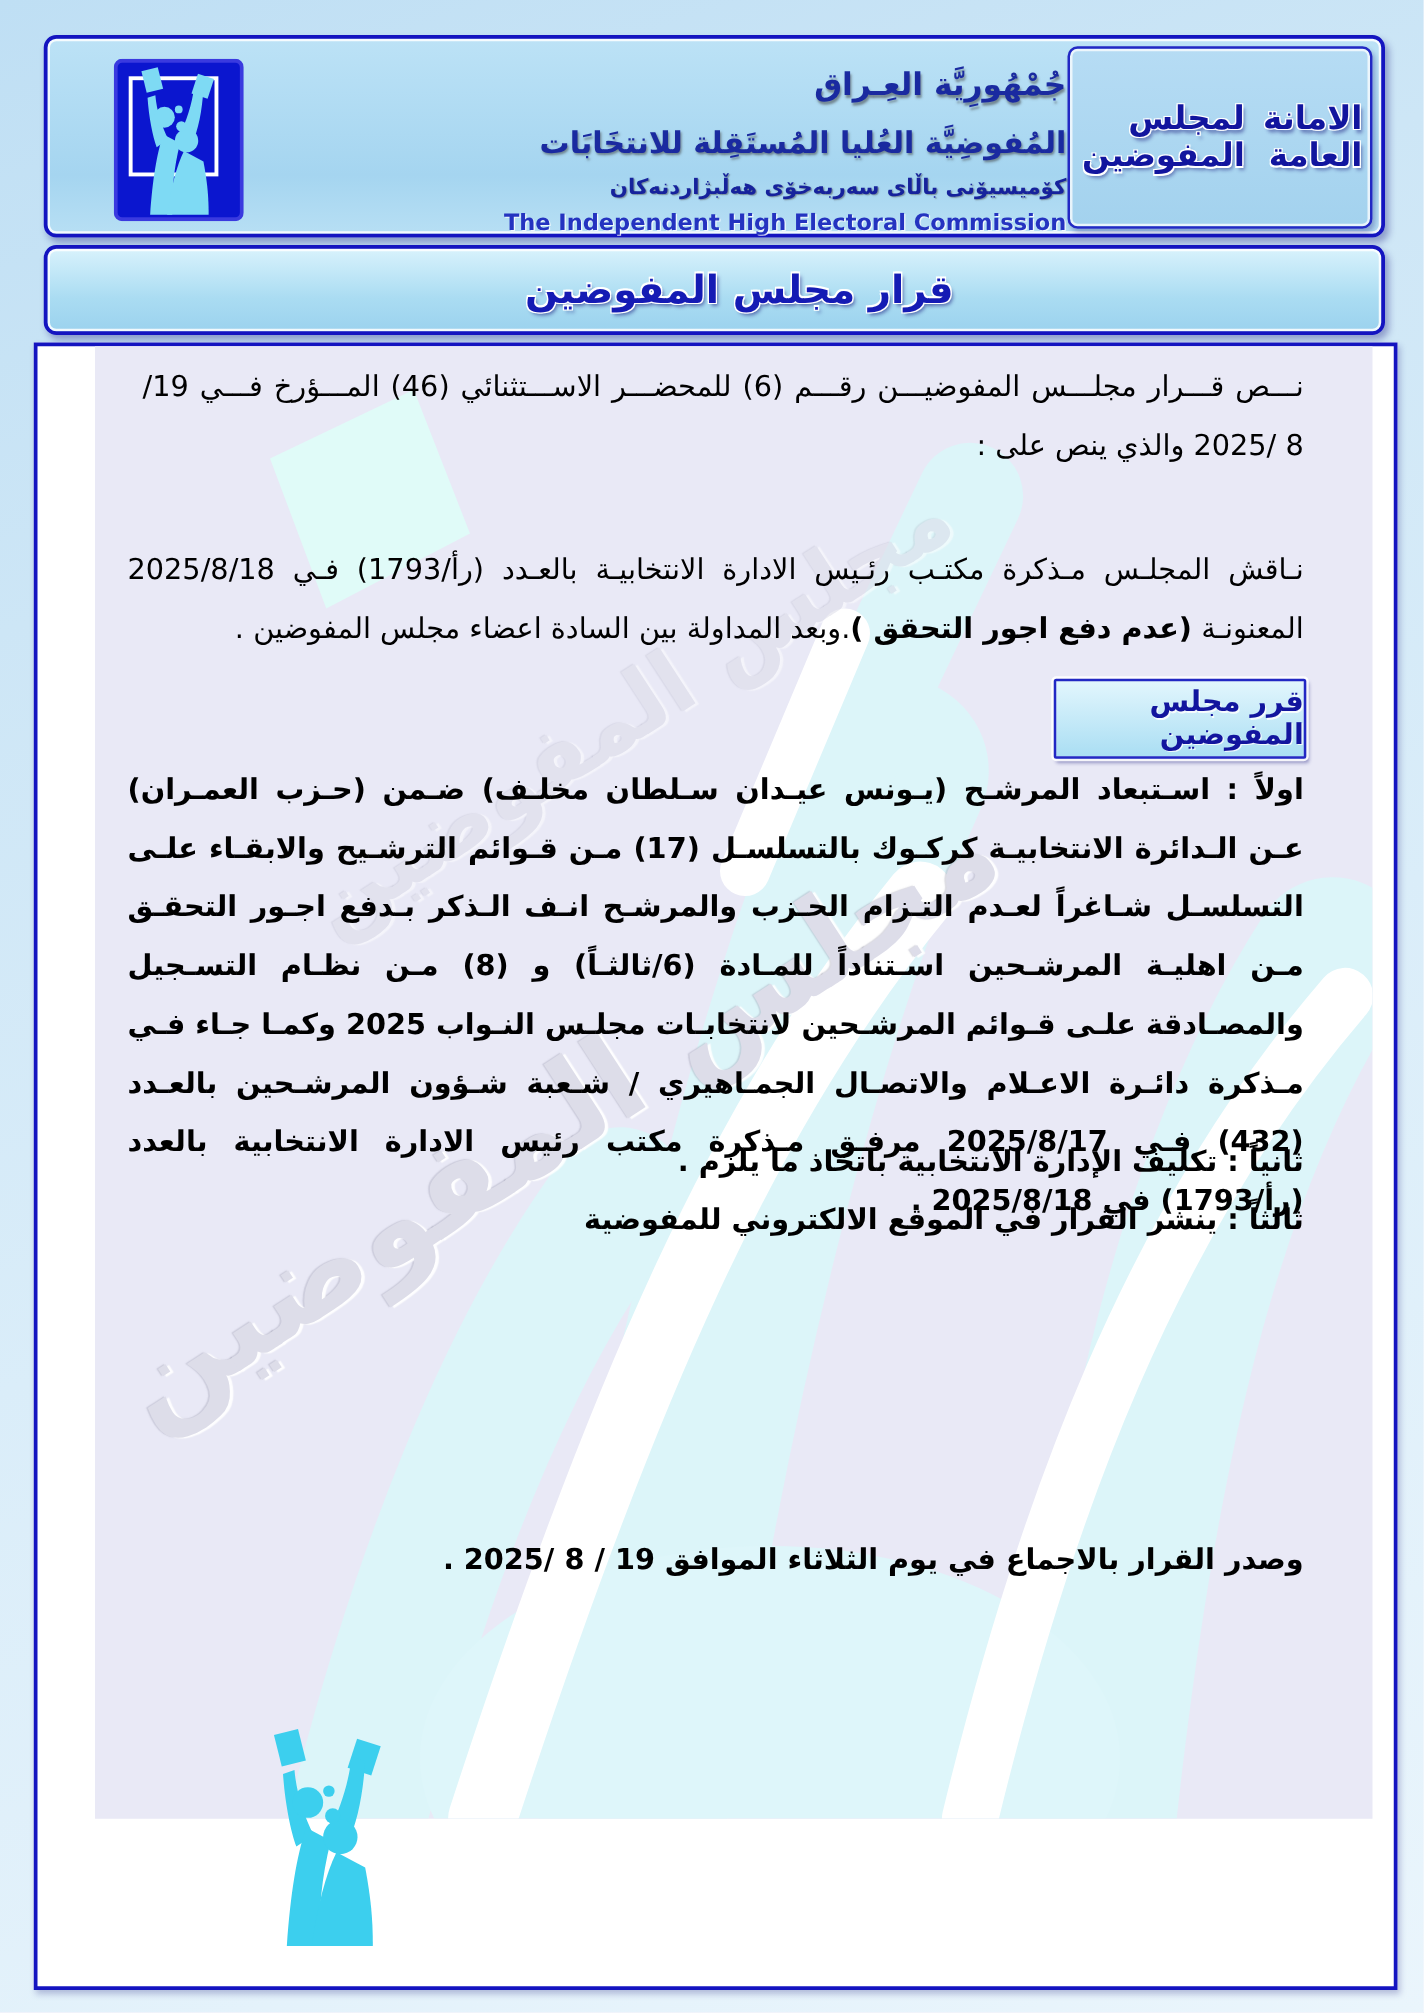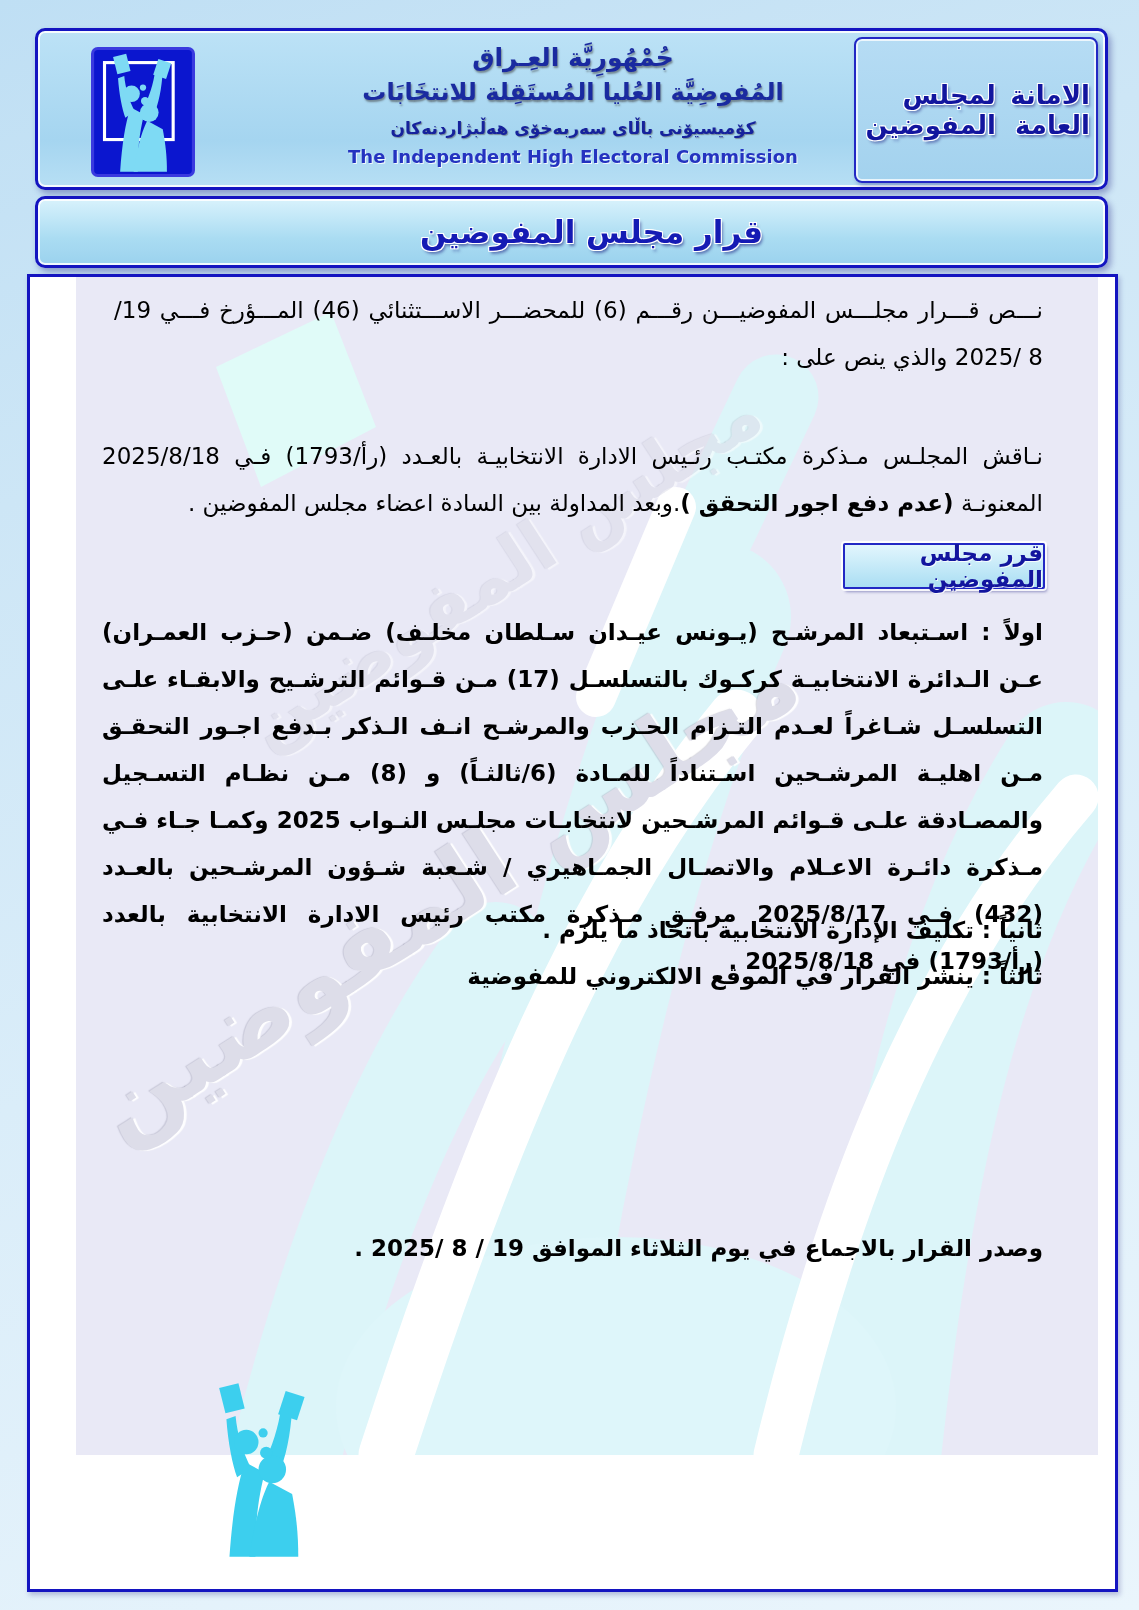--- a/index.html
+++ b/index.html
@@ -10,25 +10,25 @@
   }
   
   .header-box {
     position:absolute; left:35px; top:28px; width:1073px; height:162px;
     border:3px solid #1414c0; border-radius:10px;
     background:linear-gradient(180deg,#bce2f6 0%,#a5d5f0 70%,#b7dff4 100%);
     box-shadow:inset 0 0 0 2px rgba(255,255,255,.85), 3px 4px 6px rgba(20,20,120,.35);
   }
   .logo-wrap { position:absolute; left:53px; top:16px; width:104px; height:130px; }
   .org-center {
-    position:absolute; left:255px; top:12px; width:560px; text-align:center;
+    position:absolute; left:255px; top:22px; width:560px; text-align:right;
     color:#1a2aa0;
   }
   .org-ar1 { font-size:25px; font-weight:bold; text-shadow:1px 2px 2px rgba(60,60,60,.55); }
-  .org-ar2 { font-size:24px; font-weight:bold; margin-top:6px; text-shadow:1px 2px 2px rgba(60,60,60,.55); }
+  .org-ar2 { font-size:24px; font-weight:bold; margin-top:18px; text-shadow:1px 2px 2px rgba(60,60,60,.55); }
   .org-ku  { font-size:17px; font-weight:bold; margin-top:12px; color:#16229c; text-shadow:1px 1px 1px rgba(70,70,70,.5); }
   .org-en  { font-size:18px; font-weight:bold; margin-top:8px; color:#2433c0; text-shadow:1px 1px 0 rgba(255,255,255,.8); }
   .secretariat-box {
     position:absolute; right:7px; top:6px; width:244px; height:146px;
     border:2px solid #2228c4; border-radius:8px; direction:rtl;
     background:linear-gradient(180deg,#b6dcf4 0%,#a3d2ee 100%);
     box-shadow:inset 0 0 0 2px rgba(255,255,255,.75), 2px 3px 4px rgba(20,20,120,.3);
     display:flex; flex-direction:row; justify-content:space-around; align-items:center;
     padding:14px 6px; color:#12159e; font-size:26px; font-weight:bold;
     text-shadow:-1px -1px 0 #fff,1px -1px 0 #fff,-1px 1px 0 #fff,1px 1px 0 #fff,2px 3px 3px rgba(20,20,120,.45);
@@ -67,21 +67,21 @@
     color:#000; text-align:justify; text-align-last:right; }
   .p-intro   { top:10px;  font-weight:normal;margin-left:12px; }
   .p-memo    { top:156px; font-weight:normal; }
   .p-memo b  { font-weight:bold; }
   .p-first   { top:332px; font-weight:bold; }
   .p-second  { top:630px; font-weight:bold; }
   .p-third   { top:676px; font-weight:bold; }
   .p-closing { top:948px; right:130px; left:130px; font-weight:bold;
                text-align:center; text-align-last:center; }
   .decision-badge {
-    position:absolute; top:266px; right:70px; width:202px; height:46px;
+    position:absolute; top:266px; right:70px; width:202px; height:64px;
     border:2px solid #2228c4; border-radius:2px;
     background:linear-gradient(180deg,#e2f6fd 0%,#aadef3 100%);
     box-shadow:0 0 0 2px rgba(255,255,255,.9), 2px 3px 3px rgba(20,20,120,.4);
     display:flex; align-items:center; justify-content:center;
     font-size:23px; font-weight:bold; color:#12159e;
     text-shadow:1px 1px 0 rgba(255,255,255,.8);
   }
   .bottom-logo { position:absolute; left:118px; top:1098px; width:258px; height:205px; }
   .hidden-defs { position:absolute; width:0; height:0; overflow:hidden; }
 </style>

